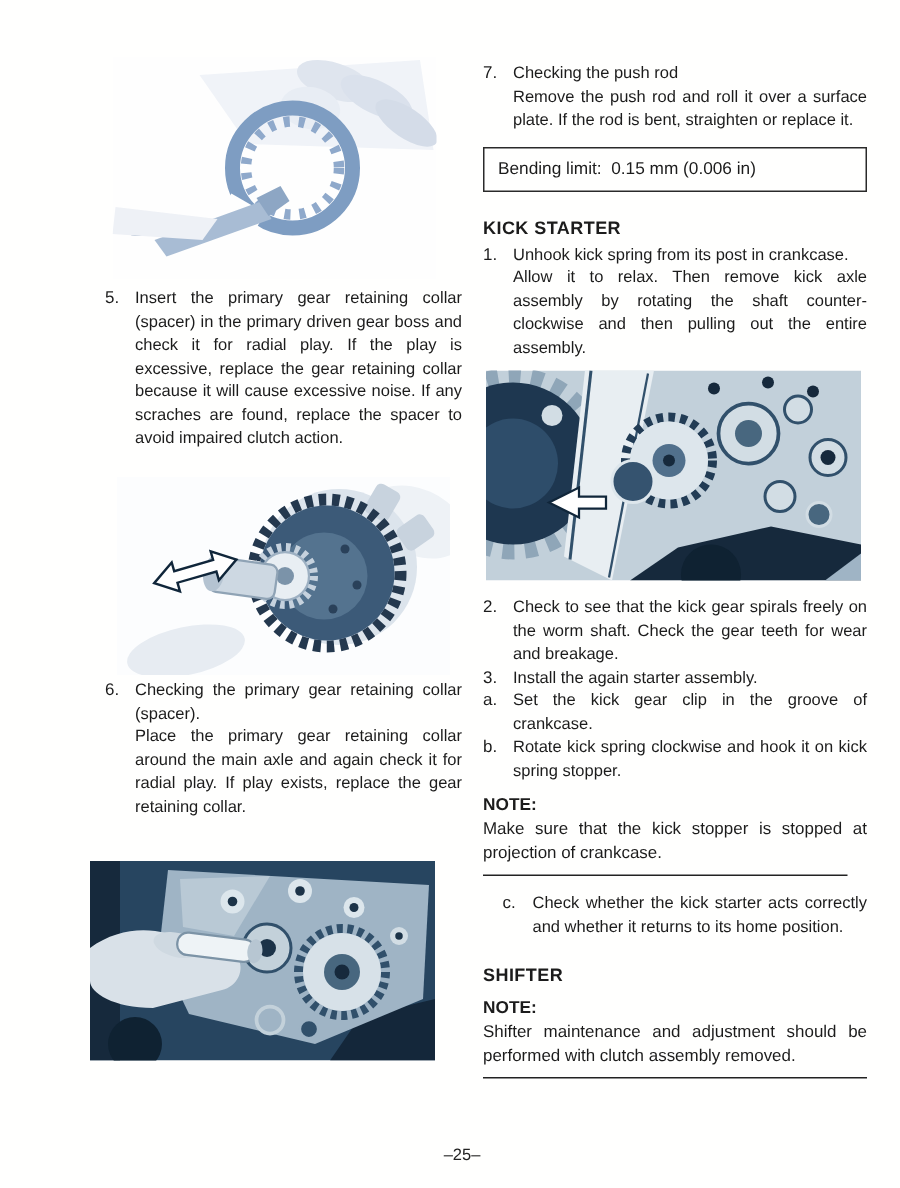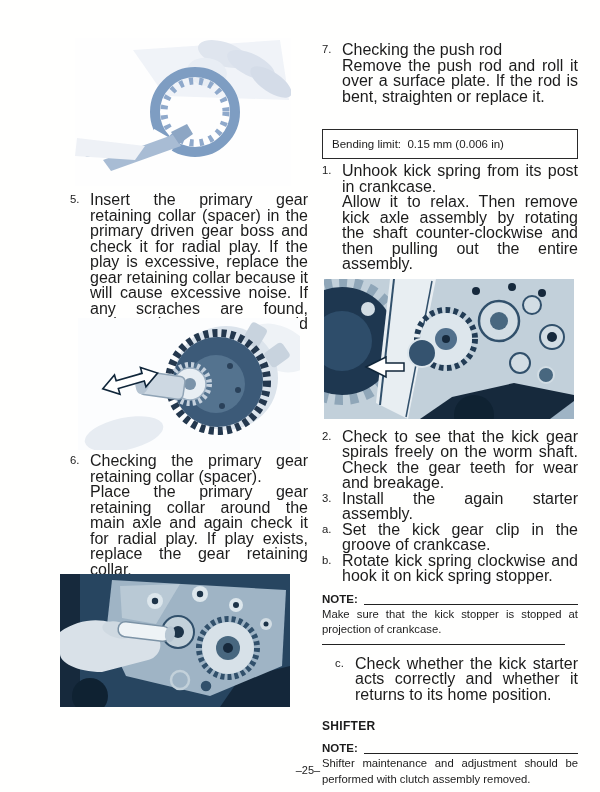--- a/index.html
+++ b/index.html
@@ -3,40 +3,40 @@
 <meta charset="utf-8">
 <style>
   html,body { margin:0; padding:0; background:#ffffff; }
   .page {
     position:relative; width:600px; height:792px; background:#fffffe;
     font-family:"Liberation Sans", sans-serif; color:#1c1c1c; overflow:hidden;
   }
   
   .li { display:flex; align-items:flex-start; }
   .li .num { width:20px; flex:none; font-size:11.3px; line-height:15.5px; }
-  .li .body { flex:1; font-size:16px; line-height:15.5px; text-align:justify; }
+  .li .body { flex:1; font-size:11px; line-height:15.5px; text-align:justify; }
   .li .body p { margin:0; }
 
   
   .photoA { position:absolute; left:75px; top:38px; }
   .item5  { position:absolute; left:70px; top:192px; width:238px; }
   .photoB { position:absolute; left:78px; top:318px; }
   .item6  { position:absolute; left:70px; top:453px; width:238px; }
   .photoC { position:absolute; left:60px; top:574px; }
 
   
   .col-right { position:absolute; left:322px; top:42px; width:256px; }
   .spec-box {
-    margin-top:25px; border:1.4px solid #2a2a2a; padding:7px 9px;
+    margin-top:9px; border:1.4px solid #2a2a2a; padding:7px 9px;
     font-size:11.5px; line-height:14px;
   }
   .heading { font-weight:bold; font-size:12px; letter-spacing:.3px; margin-top:17px; }
   .photoD { margin:7px 0 6px 2px; }
   .note { margin-top:9px; }
-  .note-head { display:flex; align-items:flex-end; font-weight:bold; font-size:11.5px; }
+  .note-head { display:flex; align-items:flex-start; font-weight:bold; font-size:11.5px;flex-direction:column; }
   .note-head .rule { flex:1; border-top:1.6px solid #222; margin-left:6px; }
   .note-body { margin-top:2px; font-size:11.3px; line-height:15.5px; text-align:justify; }
   .note-end { border-top:1.6px solid #222; margin-top:6px; }
   .note-end.short { width:95%; }
   .sub-c { margin-left:13px; margin-top:11px; }
   .mt4 { margin-top:4px; }
 
   .page-number {
     position:absolute; left:16px; right:0; bottom:16px; text-align:center;
     font-size:11px; color:#222;
@@ -167,20 +167,21 @@
         <p>Checking the push rod</p>
         <p>Remove the push rod and roll it over a surface plate. If the rod is bent, straighten or replace it.</p>
       </div>
     </div>
 
     <div class="spec-box">
       <span>Bending limit:</span>&nbsp;
       <span>0.15 mm (0.006 in)</span>
     </div>
 
+    <div class="heading">KICK STARTER</div>
 
     <div class="li mt4">
       <span class="num">1.</span>
       <div class="body">
         <p>Unhook kick spring from its post in crankcase.</p>
         <p>Allow it to relax. Then remove kick axle assembly by rotating the shaft counter-clockwise and then pulling out the entire assembly.</p>
       </div>
     </div>
 
     <div class="photoD" aria-label="Kick starter assembly installed in crankcase">

